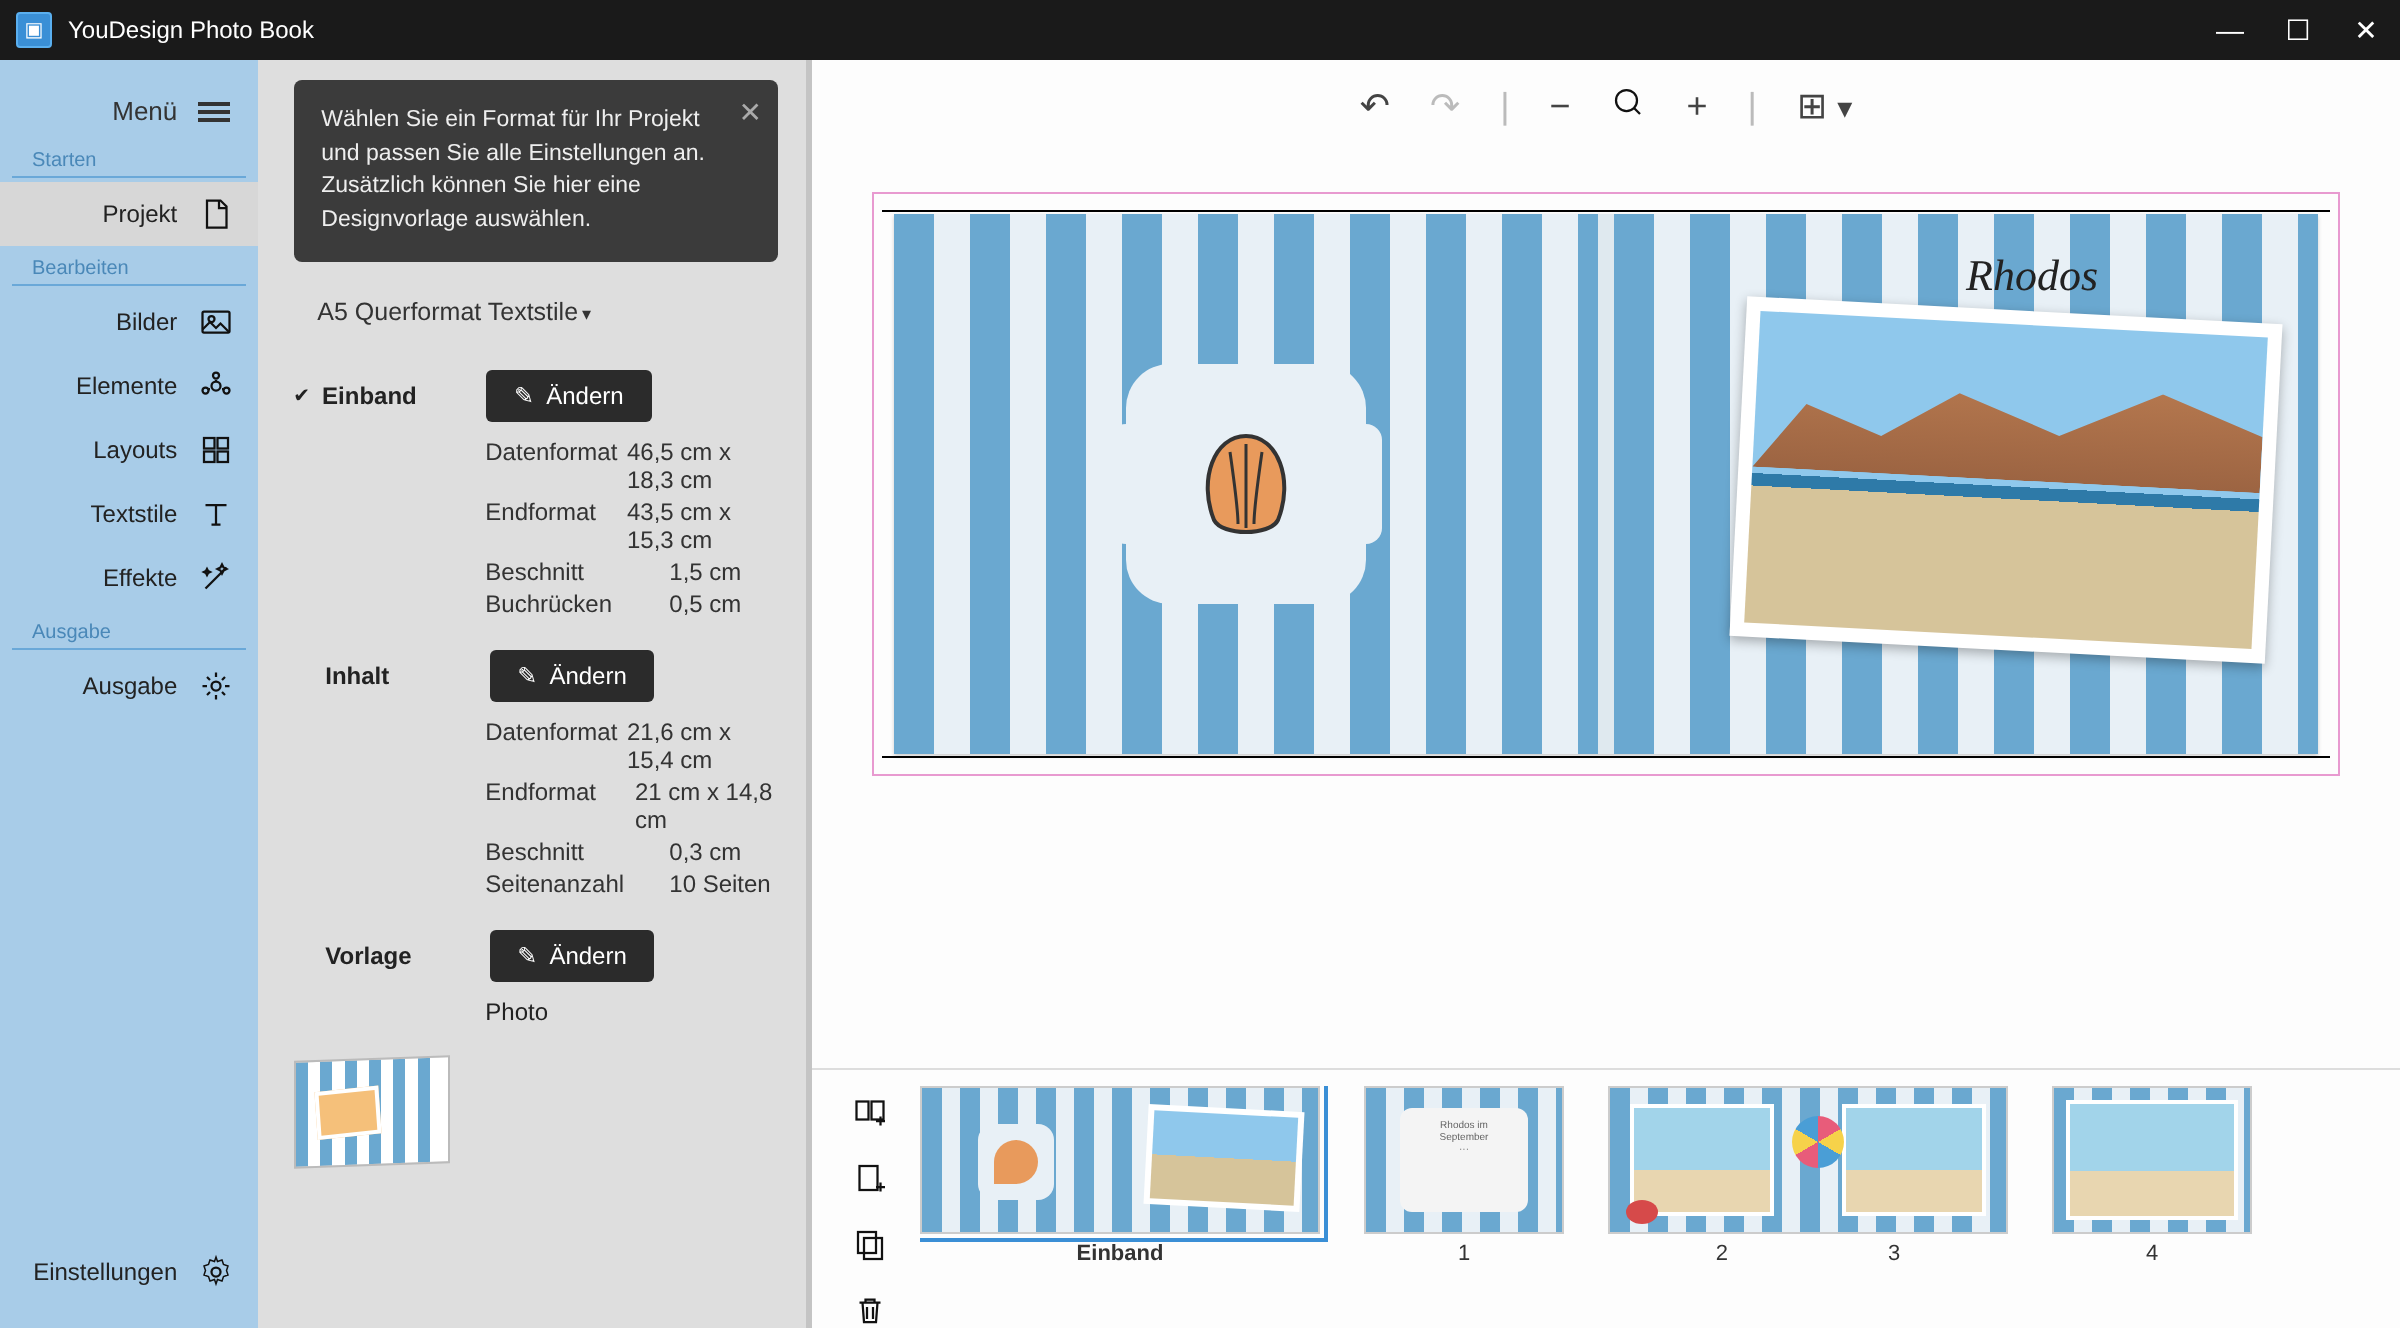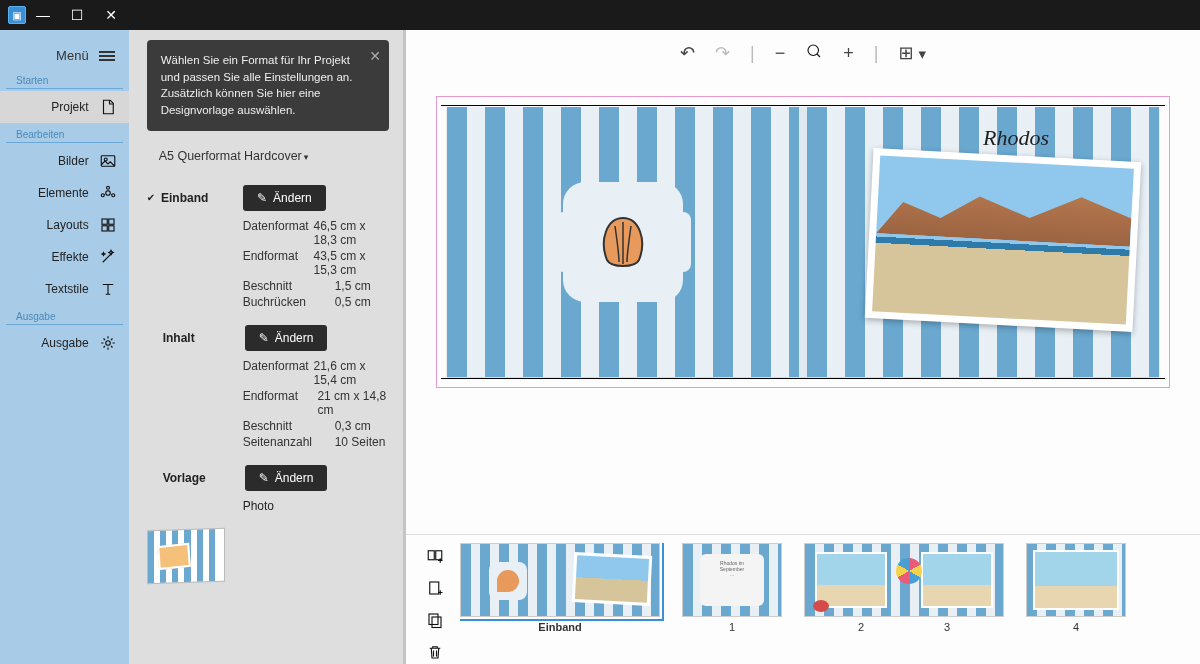--- a/index.html
+++ b/index.html
@@ -83,20 +83,21 @@
 .thumb-page3 .crab { position:absolute; left:8px; bottom:4px; width:16px; height:12px; background:#d64a4a; border-radius:50%;}
 .thumbs::-webkit-scrollbar { height:10px;} .thumbs::-webkit-scrollbar-thumb { background:#bbb; border-radius:5px;}
 
 svg.ic { width:18px; height:18px; stroke:#111; stroke-width:1.5; fill:none;}
 </style>
 </head>
 <body>
 
 <div class="titlebar">
   <div class="app-icon">▣</div>
+  <div class="title">YouDesign Photo Book</div>
   <div class="win-controls">
     <span>—</span>
     <span>☐</span>
     <span>✕</span>
   </div>
 </div>
 
 <div class="app">
 
   <div class="sidebar">
@@ -146,56 +147,65 @@
       <span class="icon">
           <svg class="ic" viewBox="0 0 24 24">
             <rect x="4" y="4" width="7" height="7"></rect>
             <rect x="13" y="4" width="7" height="7"></rect>
             <rect x="4" y="13" width="7" height="7"></rect>
             <rect x="13" y="13" width="7" height="7"></rect>
           </svg>
         </span>
     </div>
     <div class="item">
+      <span>Textstile</span>
+      <span class="icon">
+          <svg class="ic" viewBox="0 0 24 24">
+            <path d="M5 6h14M12 6v13M9 19h6"></path>
+          </svg>
+        </span>
+    </div>
+    <div class="item">
       <span>Effekte</span>
       <span class="icon">
           <svg class="ic" viewBox="0 0 24 24">
             <path d="M5 19L19 5"></path>
             <path d="M16 3l1 2 2 1-2 1-1 2-1-2-2-1 2-1zM6 6l.7 1.4L8 8l-1.3.6L6 10l-.7-1.4L4 8l1.3-.6z"></path>
           </svg>
         </span>
     </div>
-    <div class="item">
-      <span>Textstile</span>
-      <span class="icon">
-          <svg class="ic" viewBox="0 0 24 24">
-            <path d="M5 6h14M12 6v13M9 19h6"></path>
-          </svg>
-        </span>
-    </div>
     <div class="section-label">Ausgabe</div>
     <div class="item">
       <span>Ausgabe</span>
       <span class="icon">
           <svg class="ic" viewBox="0 0 24 24">
             <circle cx="12" cy="12" r="3"></circle>
             <path d="M12 3v3M12 18v3M3 12h3M18 12h3M6 6l2 2M16 16l2 2M18 6l-2 2M8 16l-2 2"></path>
           </svg>
         </span>
     </div>
     <div class="spacer"></div>
+    <div class="item">
+      <span>Einstellungen</span>
+      <span class="icon">
+          <svg class="ic" viewBox="0 0 24 24">
+            <circle cx="12" cy="12" r="3"></circle>
+            <path d="M12 2l1 3 3-1 1 3 3 1-1 3 1 3-3 1-1 3-3-1-1 3-1-3-3 1-1-3-3-1 1-3-1-3 3-1 1-3 3 1z" stroke-width="1"></path>
+          </svg>
+        </span>
+    </div>
   </div>
 
   <div class="panel">
     <div class="hint">
       <span class="close">✕</span>
       <span>Wählen Sie ein Format für Ihr Projekt und passen Sie alle Einstellungen an. Zusätzlich können Sie hier eine Designvorlage auswählen.</span>
     </div>
     <div class="format-select">
-      <span>A5 Querformat Hardcover</span><span class="caret">▾</span>
+      <span>A5 Querformat Textstile</span><span class="caret">▾</span>
     </div>
 
     <div class="row-head">
       <span class="chk">✔</span>
       <span class="lbl">Einband</span>
       <button class="btn">
           <span>✎</span>
           <span>Ändern</span>
         </button>
     </div>

